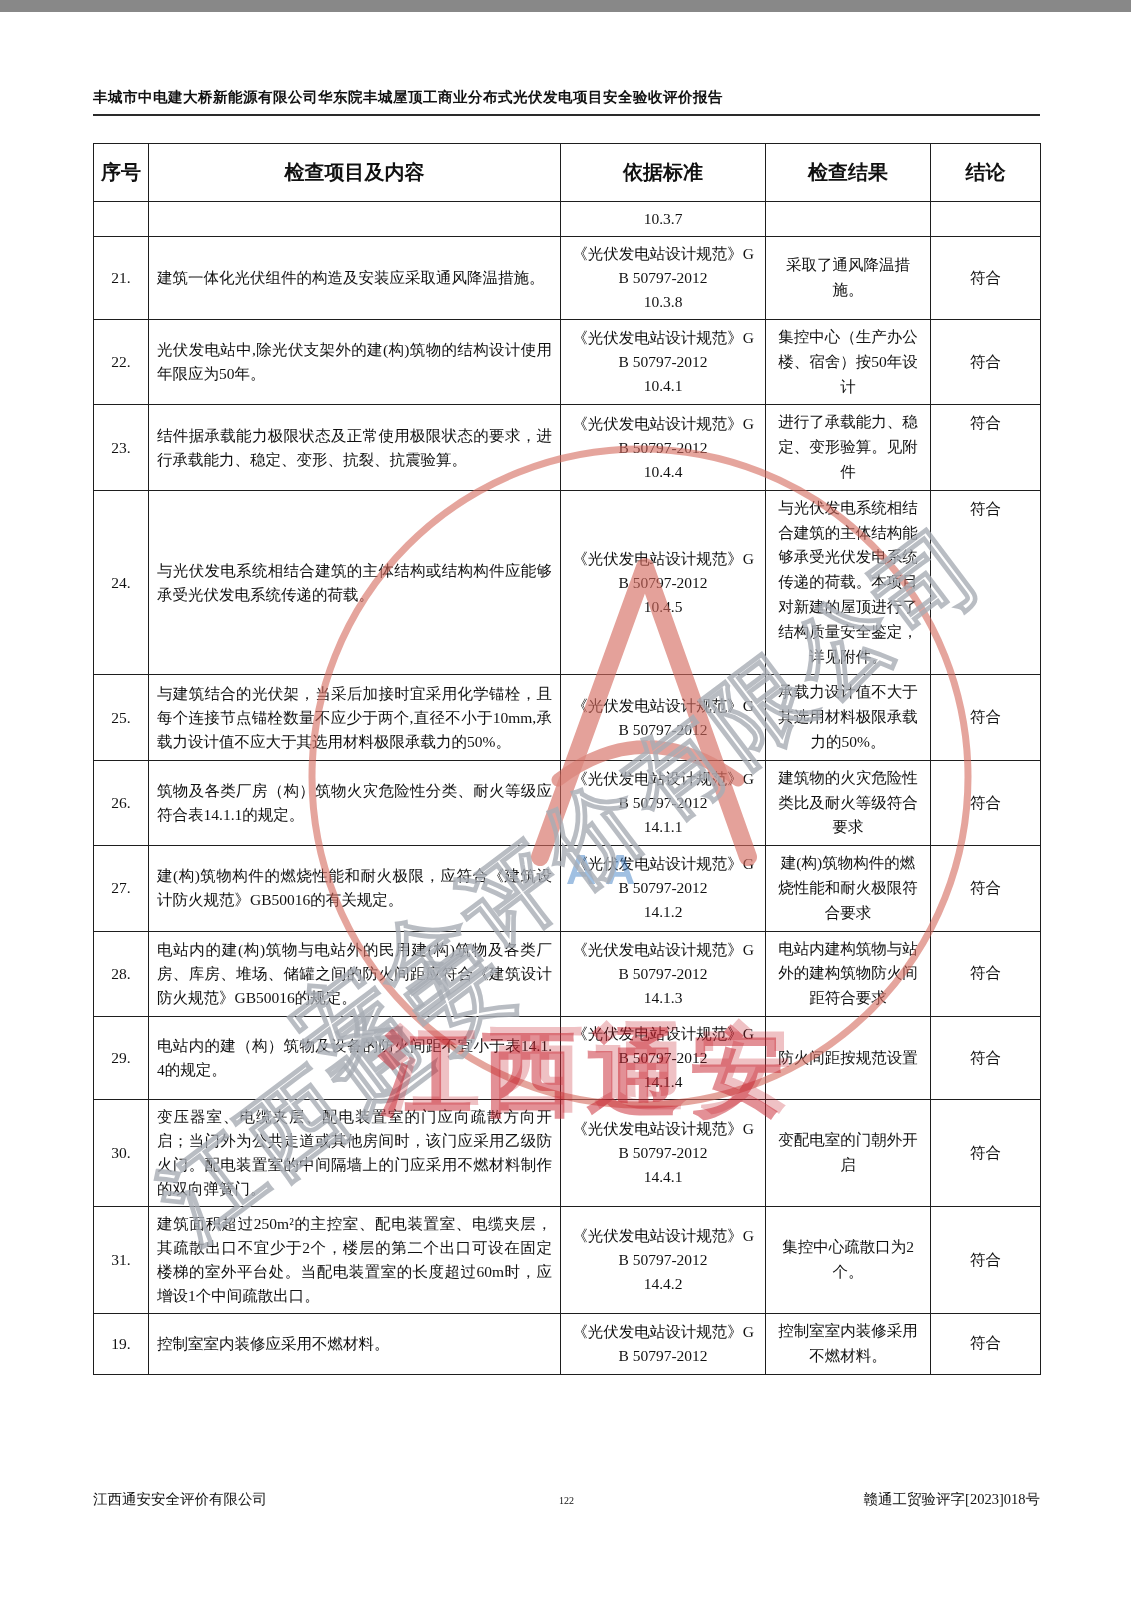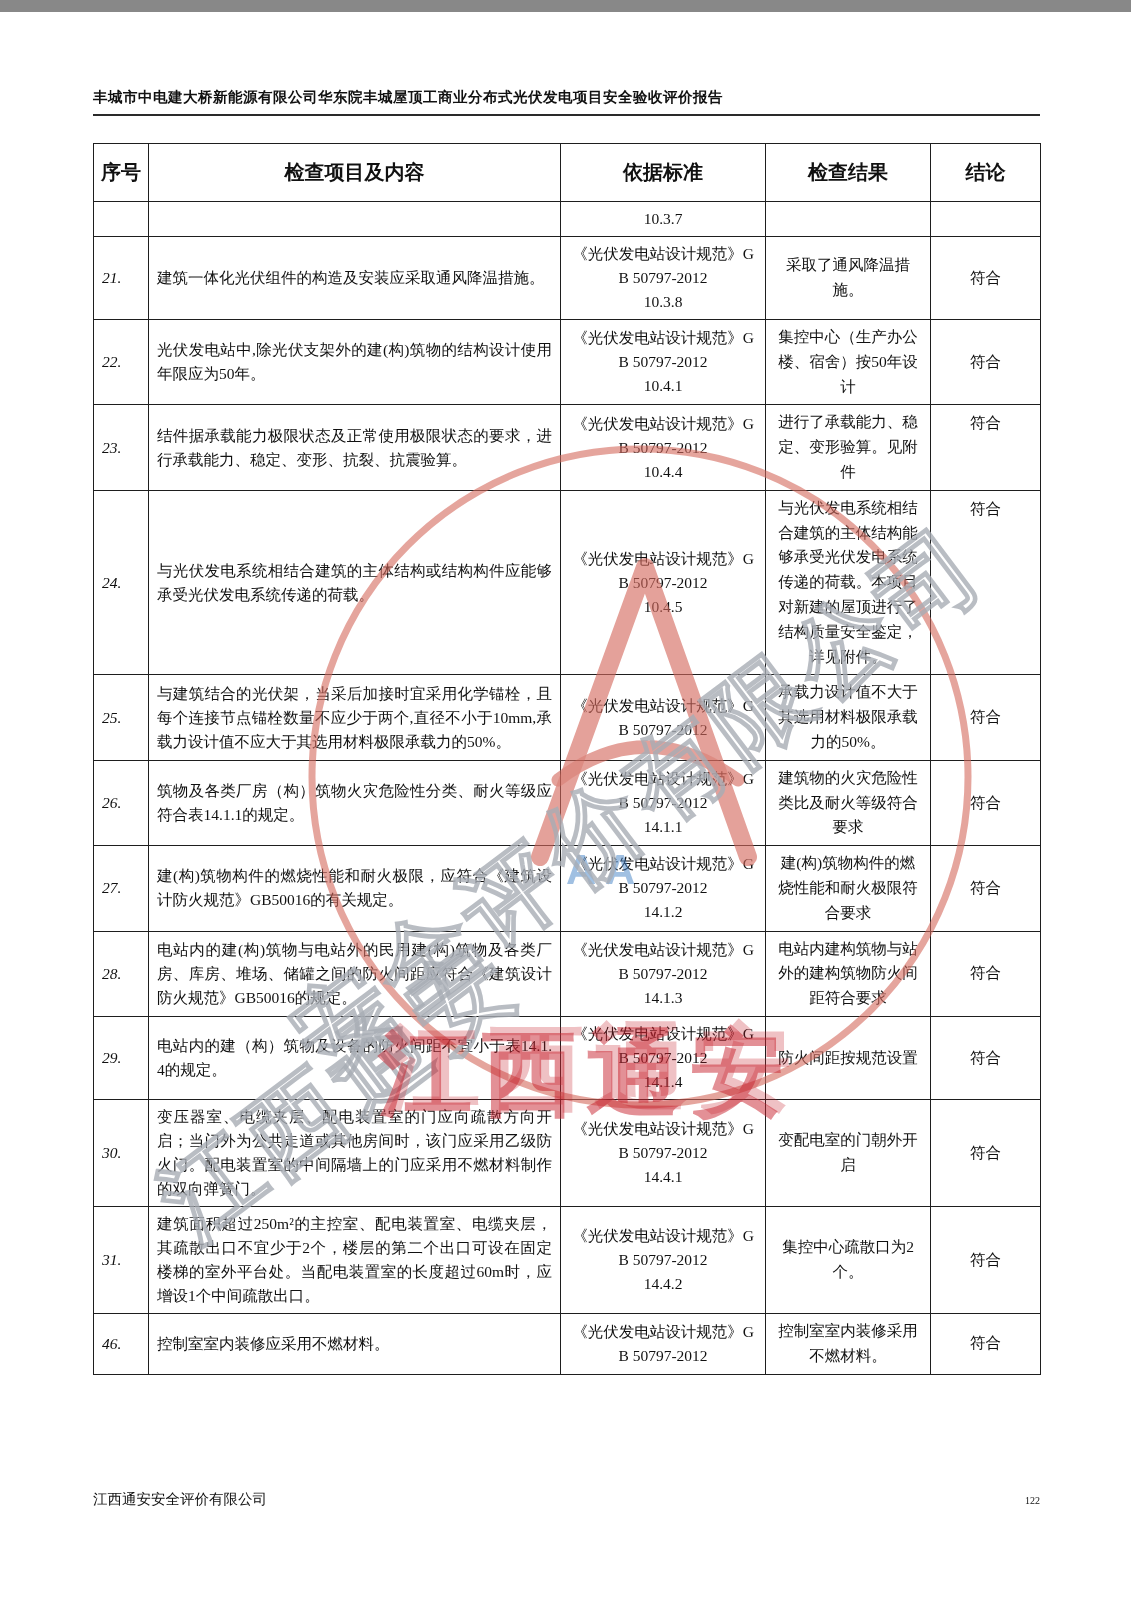--- a/index.html
+++ b/index.html
@@ -17,21 +17,21 @@
     position:absolute; top:131px; left:93px; width:947px;
     border-collapse:collapse; table-layout:fixed; font-size:15.5px;
   }
   .report-table th, .report-table td {
     border:1.4px solid #1e1e1e; padding:5px 8px; vertical-align:middle;
     word-break:break-all; overflow-wrap:break-word;
   }
   .report-table th {
     font-size:20px; font-weight:bold; text-align:center; padding:15px 4px;
   }
-  .col-no    { text-align:left;font-style:italic; }
+  .col-no    { text-align:center; }
   .col-item  { text-align:justify; line-height:1.55; }
   .col-std   { text-align:center; white-space:pre-line; line-height:1.55; }
   .col-result{ text-align:center; line-height:1.6; }
   .col-concl { text-align:center; }
   tr.concl-top .col-concl { vertical-align:top; padding-top:8px; }
   .watermark {
     position:absolute; left:0; top:0; pointer-events:none; z-index:5;
   }
   .doc-footer {
     position:absolute; top:1478px; left:93px; right:91px;
@@ -154,21 +154,21 @@
         </tr>
         <tr>
           <td class="col-no">31.</td>
           <td class="col-item">建筑面积超过250m²的主控室、配电装置室、电缆夹层，其疏散出口不宜少于2个，楼层的第二个出口可设在固定楼梯的室外平台处。当配电装置室的长度超过60m时，应增设1个中间疏散出口。</td>
           <td class="col-std">《光伏发电站设计规范》GB 50797-2012
 14.4.2</td>
           <td class="col-result">集控中心疏散口为2个。</td>
           <td class="col-concl">符合</td>
         </tr>
         <tr>
-          <td class="col-no">46.</td>
+          <td class="col-no">19.</td>
           <td class="col-item">控制室室内装修应采用不燃材料。</td>
           <td class="col-std">《光伏发电站设计规范》GB 50797-2012</td>
           <td class="col-result">控制室室内装修采用不燃材料。</td>
           <td class="col-concl">符合</td>
         </tr>
       </tbody>
   </table>
 
   <svg class="watermark" width="1131" height="1600" viewBox="0 0 1131 1600">
     <g opacity="0.8">
@@ -179,15 +179,16 @@
     </g>
     <text transform="rotate(-37 620 800)" x="225" y="835" font-size="98" font-weight="bold" letter-spacing="6" font-family="Liberation Sans, sans-serif" fill="none" stroke="#a8adb5" stroke-width="1.6" opacity="0.8">安全评价有限公司</text>
     <text transform="rotate(-37 330 1080)" x="130" y="1118" font-size="98" font-weight="bold" letter-spacing="6" font-family="Liberation Sans, sans-serif" fill="none" stroke="#a8adb5" stroke-width="1.6" opacity="0.8">江西通安</text>
     <text x="386" y="1088" font-size="94" font-weight="bold" letter-spacing="10" font-family="Liberation Sans, sans-serif" fill="#c8232f" opacity="0.28">江西通安</text>
     <text x="378" y="1094" font-size="94" font-weight="bold" letter-spacing="10" font-family="Liberation Sans, sans-serif" fill="#c8232f" opacity="0.5">江西通安</text>
   </svg>
 
   <div class="doc-footer">
     <span class="f-left">江西通安安全评价有限公司</span>
     <span class="f-center">122</span>
+    <span class="f-right">赣通工贸验评字[2023]018号</span>
   </div>
 
 </div>
 
 </body></html>

